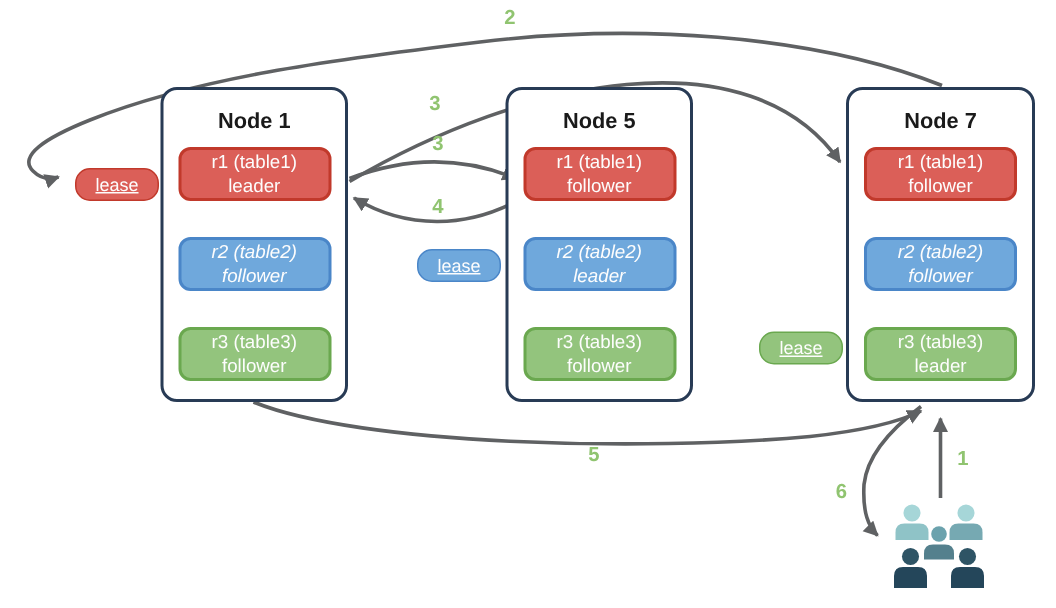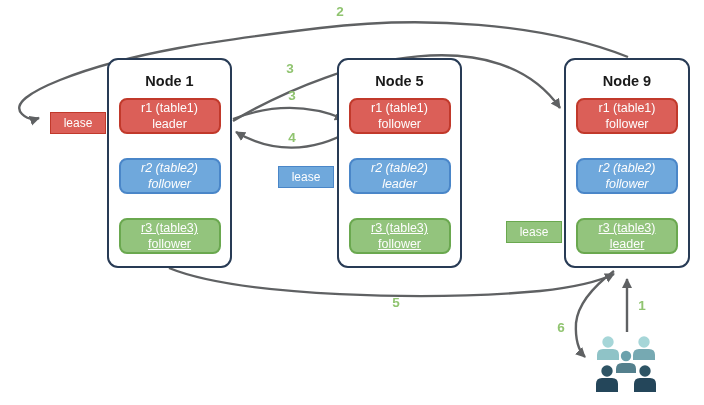--- a/index.html
+++ b/index.html
@@ -17,26 +17,26 @@
     display:flex;flex-direction:column;align-items:center;box-sizing:border-box;
   }
   .node-title{margin:13px 0 9px;font-size:14.5px;font-weight:bold;color:var(--title-text);}
   .replica{
     width:102px;height:47px;margin-bottom:24px;border-radius:8px;box-sizing:border-box;
     display:flex;flex-direction:column;align-items:center;justify-content:center;
     color:var(--text-on-color);font-size:12.5px;line-height:1.28;text-align:center;
   }
   .replica.red{background:var(--red-fill);border:2px solid var(--red-border);}
   .replica.blue{background:var(--blue-fill);border:2px solid var(--blue-border);font-style:italic;}
-  .replica.green{background:var(--green-fill);border:2px solid var(--green-border);text-decoration:underline;}
+  .replica.green{background:var(--green-fill);border:2px solid var(--green-border);}
 
   .lease{
-    position:absolute;width:54px;height:20px;border-radius:0;box-sizing:content-box;
+    position:absolute;width:54px;height:20px;border-radius:10px;box-sizing:content-box;
     display:flex;align-items:center;justify-content:center;
-    color:var(--text-on-color);font-size:12px;
+    color:var(--text-on-color);font-size:12px;text-decoration:underline;
   }
   .lease.red{background:var(--red-fill);border:1.5px solid var(--red-border);}
   .lease.blue{background:var(--blue-fill);border:1.5px solid var(--blue-border);}
   .lease.green{background:var(--green-fill);border:1.5px solid var(--green-border);}
 
   .step{
     position:absolute;width:16px;text-align:center;
     font-size:13.5px;font-weight:bold;color:var(--step-green);
   }
   #users-icon{position:absolute;left:595px;top:332px;width:64px;height:61px;}
@@ -94,21 +94,21 @@
       <span>r2 (table2)</span>
       <span>leader</span>
     </div>
     <div class="replica green">
       <span>r3 (table3)</span>
       <span>follower</span>
     </div>
   </div>
 
   <div class="node" style="left:564px;top:58px;width:126px;">
-    <div class="node-title">Node 9</div>
+    <div class="node-title">Node 7</div>
     <div class="replica red">
       <span>r1 (table1)</span>
       <span>follower</span>
     </div>
     <div class="replica blue">
       <span>r2 (table2)</span>
       <span>follower</span>
     </div>
     <div class="replica green">
       <span>r3 (table3)</span>

